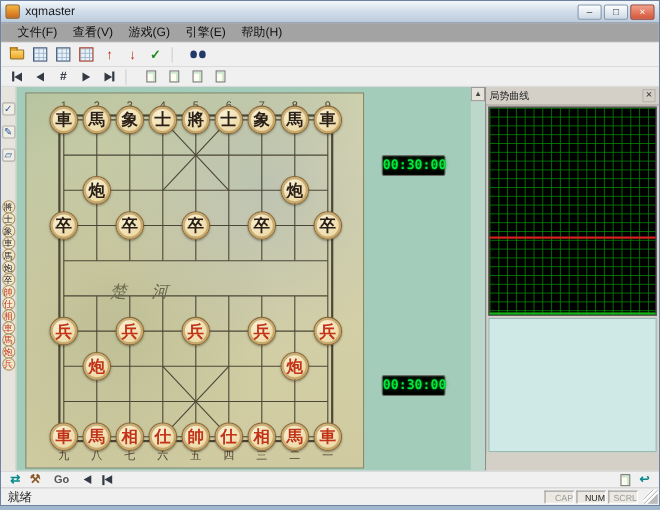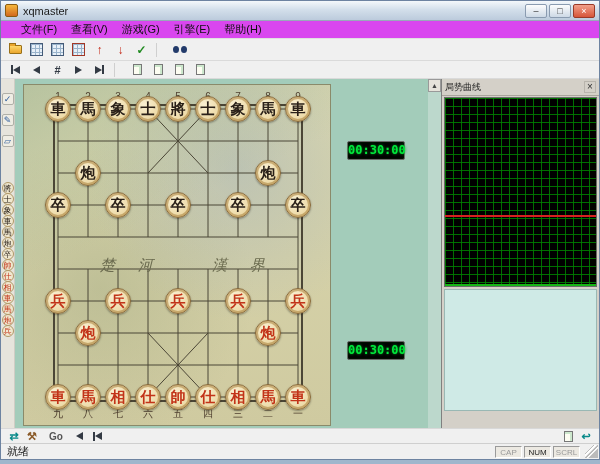--- a/index.html
+++ b/index.html
@@ -8,21 +8,21 @@
 
   
   .titlebar{height:20px;background:linear-gradient(#f4f8fb,#d3dfeb 45%,#bccbdc);display:flex;align-items:center;padding:0 4px;border-bottom:1px solid #98a8ba;flex:0 0 auto}
   .title-icon{width:13px;height:13px;background:linear-gradient(#f6b73c,#d2691e);border:1px solid #8a5a10;border-radius:2px;margin-right:5px}
   .title-text{font-size:11px;color:#1a1a1a}
   .win-btns{margin-left:auto;display:flex;gap:2px}
   .win-btn{width:22px;height:14px;font-size:9px;line-height:12px;text-align:center;border:1px solid #8a9bb0;border-radius:2px;background:linear-gradient(#fdfdfd,#cdd9e6);color:#333}
   .win-btn.close{background:linear-gradient(#f2a08a,#d6553a);color:#fff;border-color:#9a3a28}
 
   
-  .menubar{height:18px;background:#d946ef;display:flex;align-items:center;padding-left:13px;border-bottom:1px solid #e0e0e0;flex:0 0 auto}
+  .menubar{height:18px;background:#a3a3a3;display:flex;align-items:center;padding-left:8px;border-bottom:1px solid #e0e0e0;flex:0 0 auto}
   .menu-item{font-size:11px;padding:1px 7px;color:#111}
   .toolbar{height:22px;background:#f0f0f0;display:flex;align-items:center;padding-left:4px;border-bottom:1px solid #dadada;flex:0 0 auto}
   .toolbar.nav{height:18px}
   .tbtn{min-width:19px;height:17px;display:inline-flex;align-items:center;justify-content:center;margin:0 1px}
   .sep{display:inline-block;width:9px;height:14px;border-left:1px solid #cfcfcf;margin:0 4px}
   .folder{width:13px;height:9px;background:linear-gradient(#ffd76a,#eaa62e);border:1px solid #9a7018;border-radius:0 1px 1px 1px;position:relative}
   .folder::before{content:"";position:absolute;left:-1px;top:-3px;width:5px;height:2px;background:#eaa62e;border:1px solid #9a7018;border-bottom:none}
   .mini-board{width:13px;height:13px;border:1px solid #445a77;background-color:#e8f0f8;background-image:linear-gradient(#9ab4cc 1px,transparent 1px),linear-gradient(90deg,#9ab4cc 1px,transparent 1px);background-size:4px 4px}
   .mini-board.red{border-color:#a23726}
   .arr{font-size:12px;font-weight:bold;line-height:1}
@@ -94,21 +94,21 @@
 
   
   .bottombar{height:15px;background:#f0f0f0;border-top:1px solid #d8d8d8;display:flex;align-items:center;padding:0 4px;flex:0 0 auto}
   .bottombar .tbtn{height:13px;min-width:16px}
   .bottombar .arr{font-size:11px}
   .go{font-size:10px;color:#555;font-weight:bold;margin:0 8px}
   .act{font-size:11px;color:#222;margin:0 4px;line-height:13px}
   .spacer{flex:1}
   .statusbar{height:16px;background:#f0f0f0;border-top:1px solid #cfcfcf;display:flex;align-items:center;flex:0 0 auto}
   .status-text{font-size:11px;color:#222;margin-left:6px}
-  .sbox{width:27px;height:12px;font-size:8px;text-align:center;line-height:11px;background:#ece9e2;border:1px solid;border-color:#9a9a9a #ffffff #ffffff #9a9a9a;margin-right:2px;color:#222}
+  .sbox{width:27px;height:12px;font-size:8px;text-align:right;line-height:11px;background:#ece9e2;border:1px solid;border-color:#9a9a9a #ffffff #ffffff #9a9a9a;margin-right:2px;color:#222}
   .sbox.dim{color:#999}
   .grip{width:13px;height:13px;margin:0 1px 0 3px;background:
     linear-gradient(135deg,transparent 0 6px,#bbb 6px 7px,#fff 7px 8px,transparent 8px 9px,#bbb 9px 10px,#fff 10px 11px,transparent 11px 12px,#bbb 12px 13px)}
 </style>
 </head>
 <body>
 
 <div class="window">
 
   <div class="titlebar">
@@ -242,21 +242,20 @@
             <line x1="244" y1="24" x2="244" y2="152" stroke="#4b4636" stroke-width="1"></line>
             <line x1="244" y1="184" x2="244" y2="312" stroke="#4b4636" stroke-width="1"></line>
             <line x1="274" y1="24" x2="274" y2="312" stroke="#4b4636" stroke-width="1"></line>
             <line x1="124" y1="24" x2="184" y2="88" stroke="#4b4636" stroke-width="1"></line>
             <line x1="184" y1="24" x2="124" y2="88" stroke="#4b4636" stroke-width="1"></line>
             <line x1="124" y1="248" x2="184" y2="312" stroke="#4b4636" stroke-width="1"></line>
             <line x1="184" y1="248" x2="124" y2="312" stroke="#4b4636" stroke-width="1"></line>
             <rect x="30" y="20" width="248" height="296" fill="none" stroke="#4b4636" stroke-width="2"></rect>
           </svg>
         <span class="river left">楚 河</span>
-        <span class="river right">漢 界</span>
       <span class="bnum" style="left: 28px; top: 6px;">1</span>
           <span class="bnum" style="left: 58px; top: 6px;">2</span>
           <span class="bnum" style="left: 88px; top: 6px;">3</span>
           <span class="bnum" style="left: 118px; top: 6px;">4</span>
           <span class="bnum" style="left: 148px; top: 6px;">5</span>
           <span class="bnum" style="left: 178px; top: 6px;">6</span>
           <span class="bnum" style="left: 208px; top: 6px;">7</span>
           <span class="bnum" style="left: 238px; top: 6px;">8</span>
           <span class="bnum" style="left: 268px; top: 6px;">9</span>
           <span class="bnum" style="left: 28px; top: 322px;">九</span>

